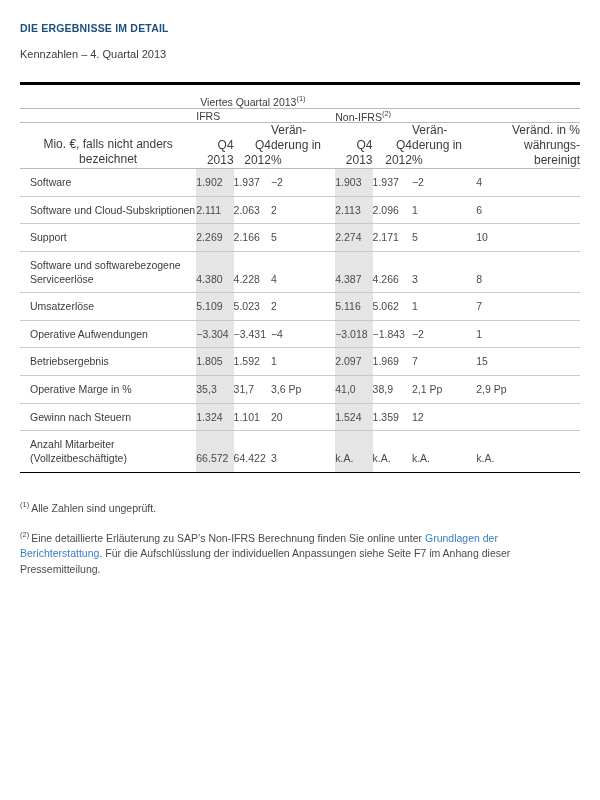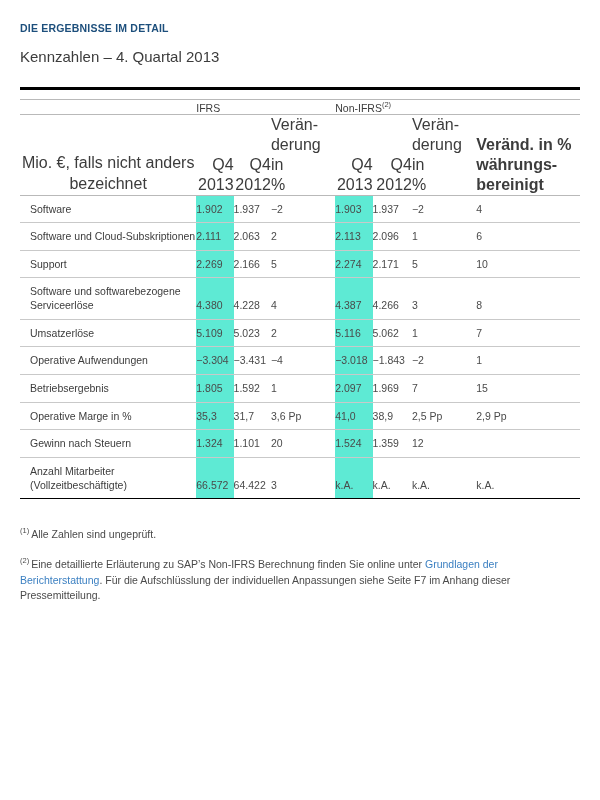--- a/index.html
+++ b/index.html
@@ -22,21 +22,21 @@
     width: 600px;
   }
   .doc-title {
     font-size: 10.5px;
     font-weight: bold;
     color: #1d4f7c;
     letter-spacing: 0.2px;
     margin: 0 0 14px 0;
   }
   .doc-subtitle {
-    font-size: 15px;
+    font-size: 11px;
     color: #3c3c3c;
     margin: 0 0 22px 0;
   }
   table.fin {
     border-collapse: collapse;
     width: 560px;
     table-layout: fixed;
     font-size: 10px;
   }
   table.fin td, table.fin th {
@@ -69,51 +69,51 @@
   .ifrs-label {
     padding-left: 4px;
     padding-top: 6px;
     padding-bottom: 5px;
     font-size: 10.5px;
     color: #3c3c3c;
   }
   .colhdr td {
     padding-top: 7px;
     padding-bottom: 6px;
-    font-size: 16px;
+    font-size: 12px;
     color: #3c3c3c;
     line-height: 1.25;
     vertical-align: bottom;
   }
   .colhdr td.unit {
     vertical-align: bottom;
     line-height: 1.3;
     text-align: center;
   }
   .hdr-num { text-align: right; }
   .hdr-wrap { text-align: left; }
-  .hdr-right { text-align: left; padding-right: 2px; font-weight: bold; }
+  .hdr-right { text-align: right; padding-right: 2px; }
   tr.datarow td {
     border-bottom: 1px solid #c9c9c9;
     padding-top: 7px;
     padding-bottom: 6px;
     font-size: 10.5px;
     color: #4a4a4a;
     line-height: 1.3;
   }
   tr.datarow td.lbl {
     padding-left: 10px;
     color: #3c3c3c;
   }
   tr.datarow td.num {
     text-align: left;
     color: #4a4a4a;
   }
   .shade {
-    background: #5eead4;
+    background: #e5e5e5;
   }
   .lastrow td {
     border-bottom: 1px solid #000000 !important;
   }
   .footnotes {
     width: 560px;
     margin-top: 26px;
     font-size: 10.5px;
     color: #4a4a4a;
     line-height: 1.5;
@@ -157,20 +157,24 @@
       <col class="c-n4">
       <col class="c-n5">
       <col class="c-n6">
       <col class="c-n7">
     </colgroup>
     <tbody>
       <tr class="topline">
         <td colspan="8"></td>
       </tr>
 
+      <tr class="grouphdr">
+        <td></td>
+        <td colspan="7" class="grp-label"><span>Viertes Quartal 2013</span><span class="sup">(1)</span></td>
+      </tr>
 
       <tr class="rule-row">
         <td></td>
         <td colspan="7"></td>
       </tr>
 
       <tr class="grouphdr">
         <td></td>
         <td colspan="3" class="ifrs-label">IFRS</td>
         <td colspan="4" class="ifrs-label"><span>Non-IFRS</span><span class="sup">(2)</span></td>
@@ -300,21 +304,21 @@
         <td class="num">15</td>
       </tr>
 
       <tr class="datarow">
         <td class="lbl">Operative Marge in %</td>
         <td class="num shade">35,3</td>
         <td class="num">31,7</td>
         <td class="num">3,6 Pp</td>
         <td class="num shade">41,0</td>
         <td class="num">38,9</td>
-        <td class="num">2,5 Pp</td>
+        <td class="num">2,1 Pp</td>
         <td class="num">2,9 Pp</td>
       </tr>
 
       <tr class="datarow">
         <td class="lbl">Gewinn nach Steuern</td>
         <td class="num shade">1.324</td>
         <td class="num">1.101</td>
         <td class="num">20</td>
         <td class="num shade">1.524</td>
         <td class="num">1.359</td>

